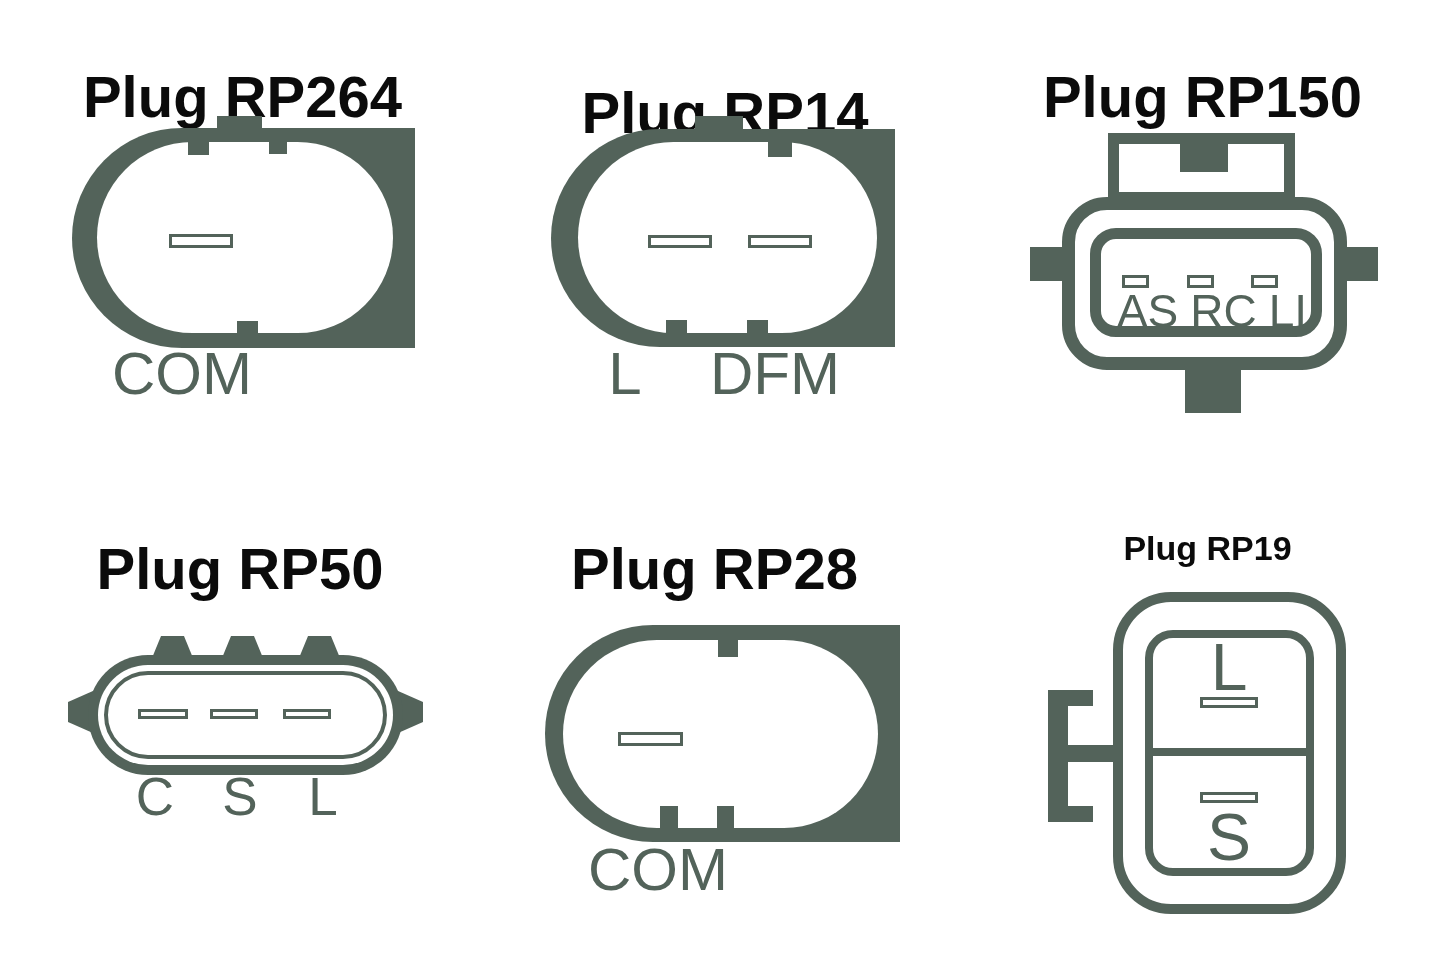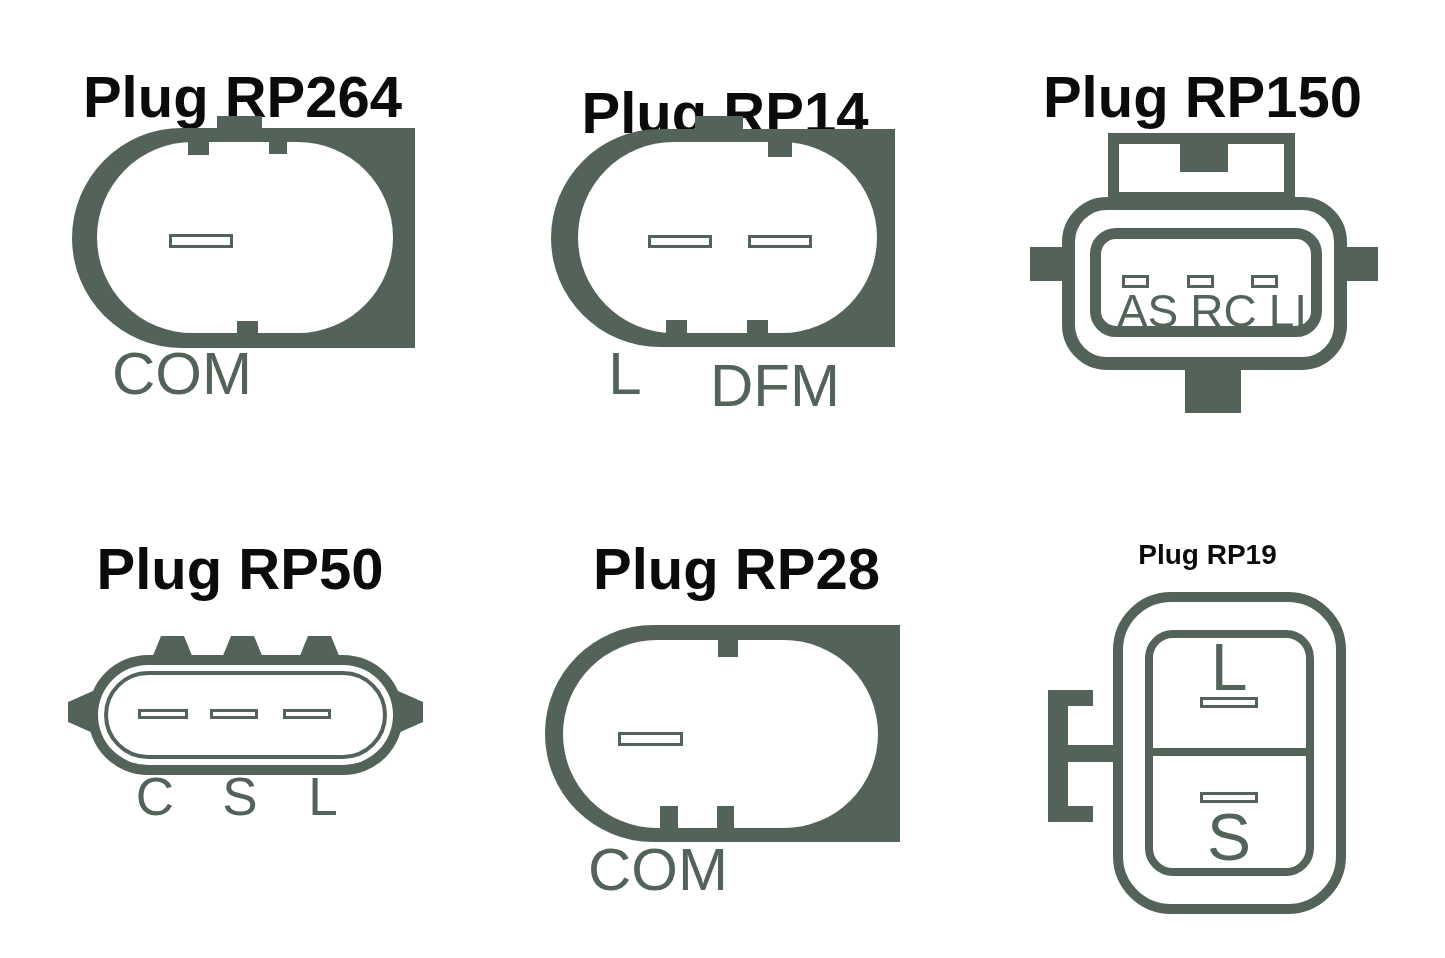--- a/index.html
+++ b/index.html
@@ -44,21 +44,21 @@
   #t14{left:540px;top:36px;width:370px;}
   #c14-tab{left:695px;top:116px;width:48px;height:16px;}
   #c14-body{left:551px;top:129px;width:344px;height:218px;background:var(--g);border-radius:109px 0 0 109px;}
   #c14-inner{left:27px;top:13px;width:299px;height:191px;background:#fff;border-radius:96px;}
   #c14-nt{left:190px;top:0;width:24px;height:15px;}
   #c14-nb1{left:88px;bottom:0;width:21px;height:13px;}
   #c14-nb2{left:169px;bottom:0;width:21px;height:13px;}
   #c14-pin1{left:70px;top:93px;width:64px;height:13px;}
   #c14-pin2{left:170px;top:93px;width:64px;height:13px;}
   #l14-l{left:600px;top:344px;width:50px;}
-  #l14-dfm{left:705px;top:344px;width:140px;margin-top:12px;}
+  #l14-dfm{left:705px;top:344px;width:140px;}
 
   
   #t150{left:1005px;top:20px;width:395px;}
   #c150-toptab{left:1108px;top:133px;width:187px;height:70px;border-width:11px;z-index:1;}
   #c150-topblock{left:61px;top:0;width:48px;height:28px;}
   #c150-sidetab-l{left:1030px;top:247px;width:42px;height:34px;z-index:1;}
   #c150-sidetab-r{left:1336px;top:247px;width:42px;height:34px;z-index:1;}
   #c150-bottab{left:1185px;top:358px;width:56px;height:55px;z-index:1;}
   #c150-body{left:1062px;top:197px;width:285px;height:173px;border-radius:45px;z-index:2;}
   #c150-inner{left:1090px;top:228px;width:232px;height:109px;border-width:11px;border-radius:26px;z-index:3;}
@@ -77,31 +77,31 @@
   #c50-pillm{left:98px;top:665px;width:295px;height:100px;background:#fff;border-radius:50px;}
   #c50-pilli{left:104px;top:671px;width:283px;height:88px;border:4px solid var(--g);border-radius:44px;box-sizing:border-box;background:transparent;}
   #c50-pin1{left:138px;top:709px;width:50px;height:10px;}
   #c50-pin2{left:210px;top:709px;width:48px;height:10px;}
   #c50-pin3{left:283px;top:709px;width:48px;height:10px;}
   #l50-c{left:130px;top:770px;width:50px;font-size:53px;}
   #l50-s{left:216px;top:770px;width:48px;font-size:53px;}
   #l50-l{left:299px;top:770px;width:48px;font-size:53px;}
 
   
-  #t28{left:544px;top:492px;width:385px;}
+  #t28{left:522px;top:492px;width:385px;}
   #c28-body{left:545px;top:625px;width:355px;height:217px;background:var(--g);border-radius:108px 0 0 108px;}
   #c28-inner{left:18px;top:15px;width:315px;height:188px;background:#fff;border-radius:95px;}
   #c28-nt{left:155px;top:0;width:20px;height:17px;}
   #c28-nb1{left:97px;bottom:0;width:18px;height:22px;}
   #c28-nb2{left:154px;bottom:0;width:17px;height:22px;}
   #c28-pin{left:55px;top:92px;width:65px;height:14px;}
   #l28{left:588px;top:840px;}
 
   
-  #t19{left:1030px;top:518px;width:355px;font-size:28px;font-weight:bold;}
+  #t19{left:1030px;top:503px;width:355px;font-size:34px;font-weight:bold;}
   #c19-vbar{left:1048px;top:690px;width:20px;height:132px;}
   #c19-armt{left:1068px;top:690px;width:25px;height:16px;}
   #c19-armb{left:1068px;top:806px;width:25px;height:16px;}
   #c19-armm{left:1068px;top:745px;width:55px;height:17px;}
   #c19-outer{left:1113px;top:592px;width:233px;height:322px;border-width:10px;border-radius:58px;z-index:2;}
   #c19-inner{left:1145px;top:630px;width:169px;height:246px;border-width:8px;border-radius:28px;z-index:3;}
   #c19-div{left:1153px;top:748px;width:153px;height:8px;z-index:4;}
   #l19-l{left:1199px;top:634px;width:60px;font-size:66px;z-index:4;}
   #c19-pinl{left:1200px;top:697px;width:58px;height:11px;z-index:4;}
   #c19-pins{left:1200px;top:792px;width:58px;height:11px;z-index:4;}

